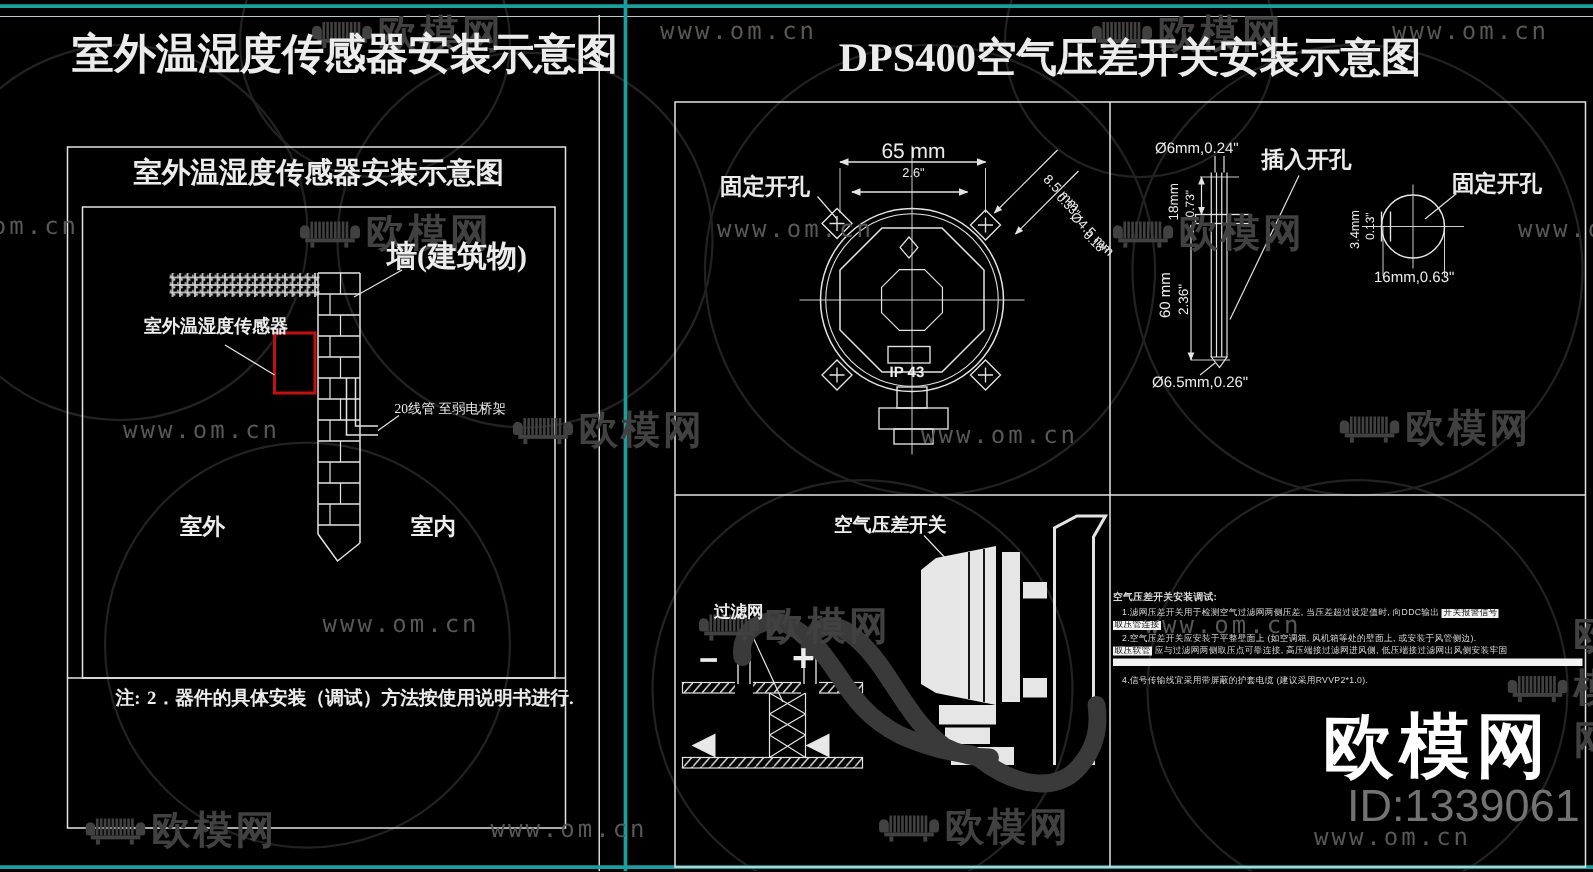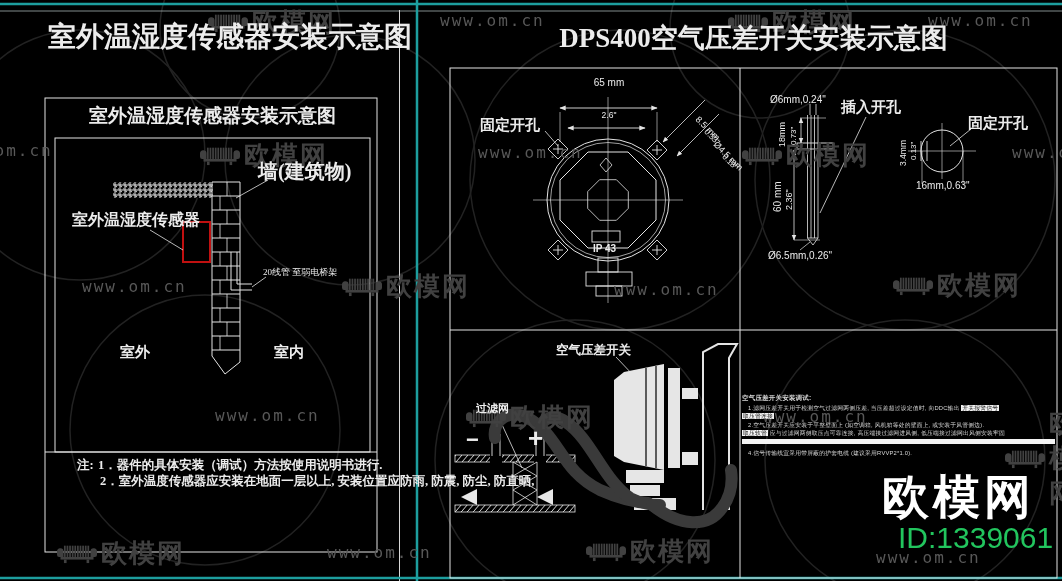--- a/index.html
+++ b/index.html
@@ -16,21 +16,21 @@
            font-weight:700;font-size:26px;letter-spacing:2px;font-family:"Liberation Sans",sans-serif;}
   .wm-logo .sofa{display:inline-block;line-height:0;}
   .wm-url{position:absolute;color:#585858;font-size:16px;letter-spacing:2px;
           font-family:"DejaVu Sans Mono",monospace;}
   
   .tiny{position:absolute;font-size:5.8px;color:#d8d8d8;white-space:nowrap;letter-spacing:0.2px;}
   .tiny .hl{background:#f2f2f2;color:#0a0a0a;padding:0 1px;}
   .whitebar{position:absolute;background:#f2f2f2;height:5px;}
   .biglogo{position:absolute;color:#fff;font-weight:700;font-size:47px;letter-spacing:4px;
            font-family:"Liberation Sans",sans-serif;}
-  .bigid{position:absolute;color:#22c55e;font-size:30px;font-weight:400;
+  .bigid{position:absolute;color:#737373;font-size:30px;font-weight:400;
          font-family:"Liberation Sans",sans-serif;}
 </style>
 </head>
 <body>
 
 <div id="stage">
 
   <svg width="0" height="0" style="position:absolute" aria-hidden="true">
     <defs>
       <g id="sofa" fill="currentColor">
@@ -266,32 +266,31 @@
       <span class="sofa"><svg width="40" height="21" viewBox="0 0 46 24">
           <use href="#sofa"></use>
         </svg></span>
       <span>欧模网</span>
     </div>
   <div class="wm-url" style="left:876px;top:548px">www.om.cn</div>
 
   <div class="lbl serif ctr" style="left:40px;top:22px;width:380px;font-size:28px;font-weight:700">室外温湿度传感器安装示意图</div>
   <div class="lbl serif ctr" style="left:55px;top:106px;width:315px;font-size:19px;font-weight:700">室外温湿度传感器安装示意图</div>
   <div class="lbl serif" style="left:258px;top:160px;font-size:20px;font-weight:600">墙(建筑物)</div>
-  <div class="lbl serif" style="left:72px;top:211px;font-size:16px;font-weight:700">室外温湿度传感器</div>
+  <div class="lbl serif" style="left:96px;top:211px;font-size:12px;font-weight:700">室外温湿度传感器</div>
   <div class="lbl serif" style="left:263px;top:268px;font-size:9px">20线管 至弱电桥架</div>
   <div class="lbl serif" style="left:120px;top:344px;font-size:15px;font-weight:600">室外</div>
   <div class="lbl serif" style="left:274px;top:344px;font-size:15px;font-weight:600">室内</div>
   <div class="lbl serif" style="left:77px;top:459px;font-size:12.5px;font-weight:600">注:</div>
-  <div class="lbl serif" style="left:98px;top:459px;font-size:12.5px;font-weight:600">1．器件的具体安装（调试）方法按使用说明书进行.</div>
-  <div class="lbl serif" style="left:100px;top:475px;font-size:12.5px;font-weight:600">2．室外温度传感器应安装在地面一层以上, 安装位置应防雨, 防震, 防尘, 防直晒,</div>
+  <div class="lbl serif" style="left:98px;top:459px;font-size:12.5px;font-weight:600">2．器件的具体安装（调试）方法按使用说明书进行.</div>
 
   <div class="lbl serif ctr" style="left:450px;top:24px;width:607px;font-size:27px;font-weight:700">DPS400空气压差开关安装示意图</div>
 
   <div class="lbl serif" style="left:480px;top:117px;font-size:15px;font-weight:600">固定开孔</div>
-  <div class="lbl ctr" style="left:583px;top:77px;width:52px;font-size:10px">65 mm</div>
+  <div class="lbl ctr" style="left:583px;top:93px;width:52px;font-size:14px">65 mm</div>
   <div class="lbl ctr" style="left:583px;top:111px;width:52px;font-size:8.5px">2.6"</div>
   <div class="lbl rot45" style="left:700px;top:115px;font-size:9px">8.5 mm</div>
   <div class="lbl rot45" style="left:708px;top:128px;font-size:8px">0.33"</div>
   <div class="lbl rot45" style="left:718px;top:140px;font-size:9px">Ø4.5 mm</div>
   <div class="lbl rot45" style="left:726px;top:153px;font-size:8px">0.18"</div>
   <div class="lbl" style="left:593px;top:243px;font-size:10px;font-weight:700">IP 43</div>
 
   <div class="lbl" style="left:770px;top:94px;font-size:10px">Ø6mm,0.24"</div>
   <div class="lbl serif" style="left:841px;top:99px;font-size:15px;font-weight:600">插入开孔</div>
   <div class="lbl serif" style="left:968px;top:115px;font-size:15px;font-weight:600">固定开孔</div>

